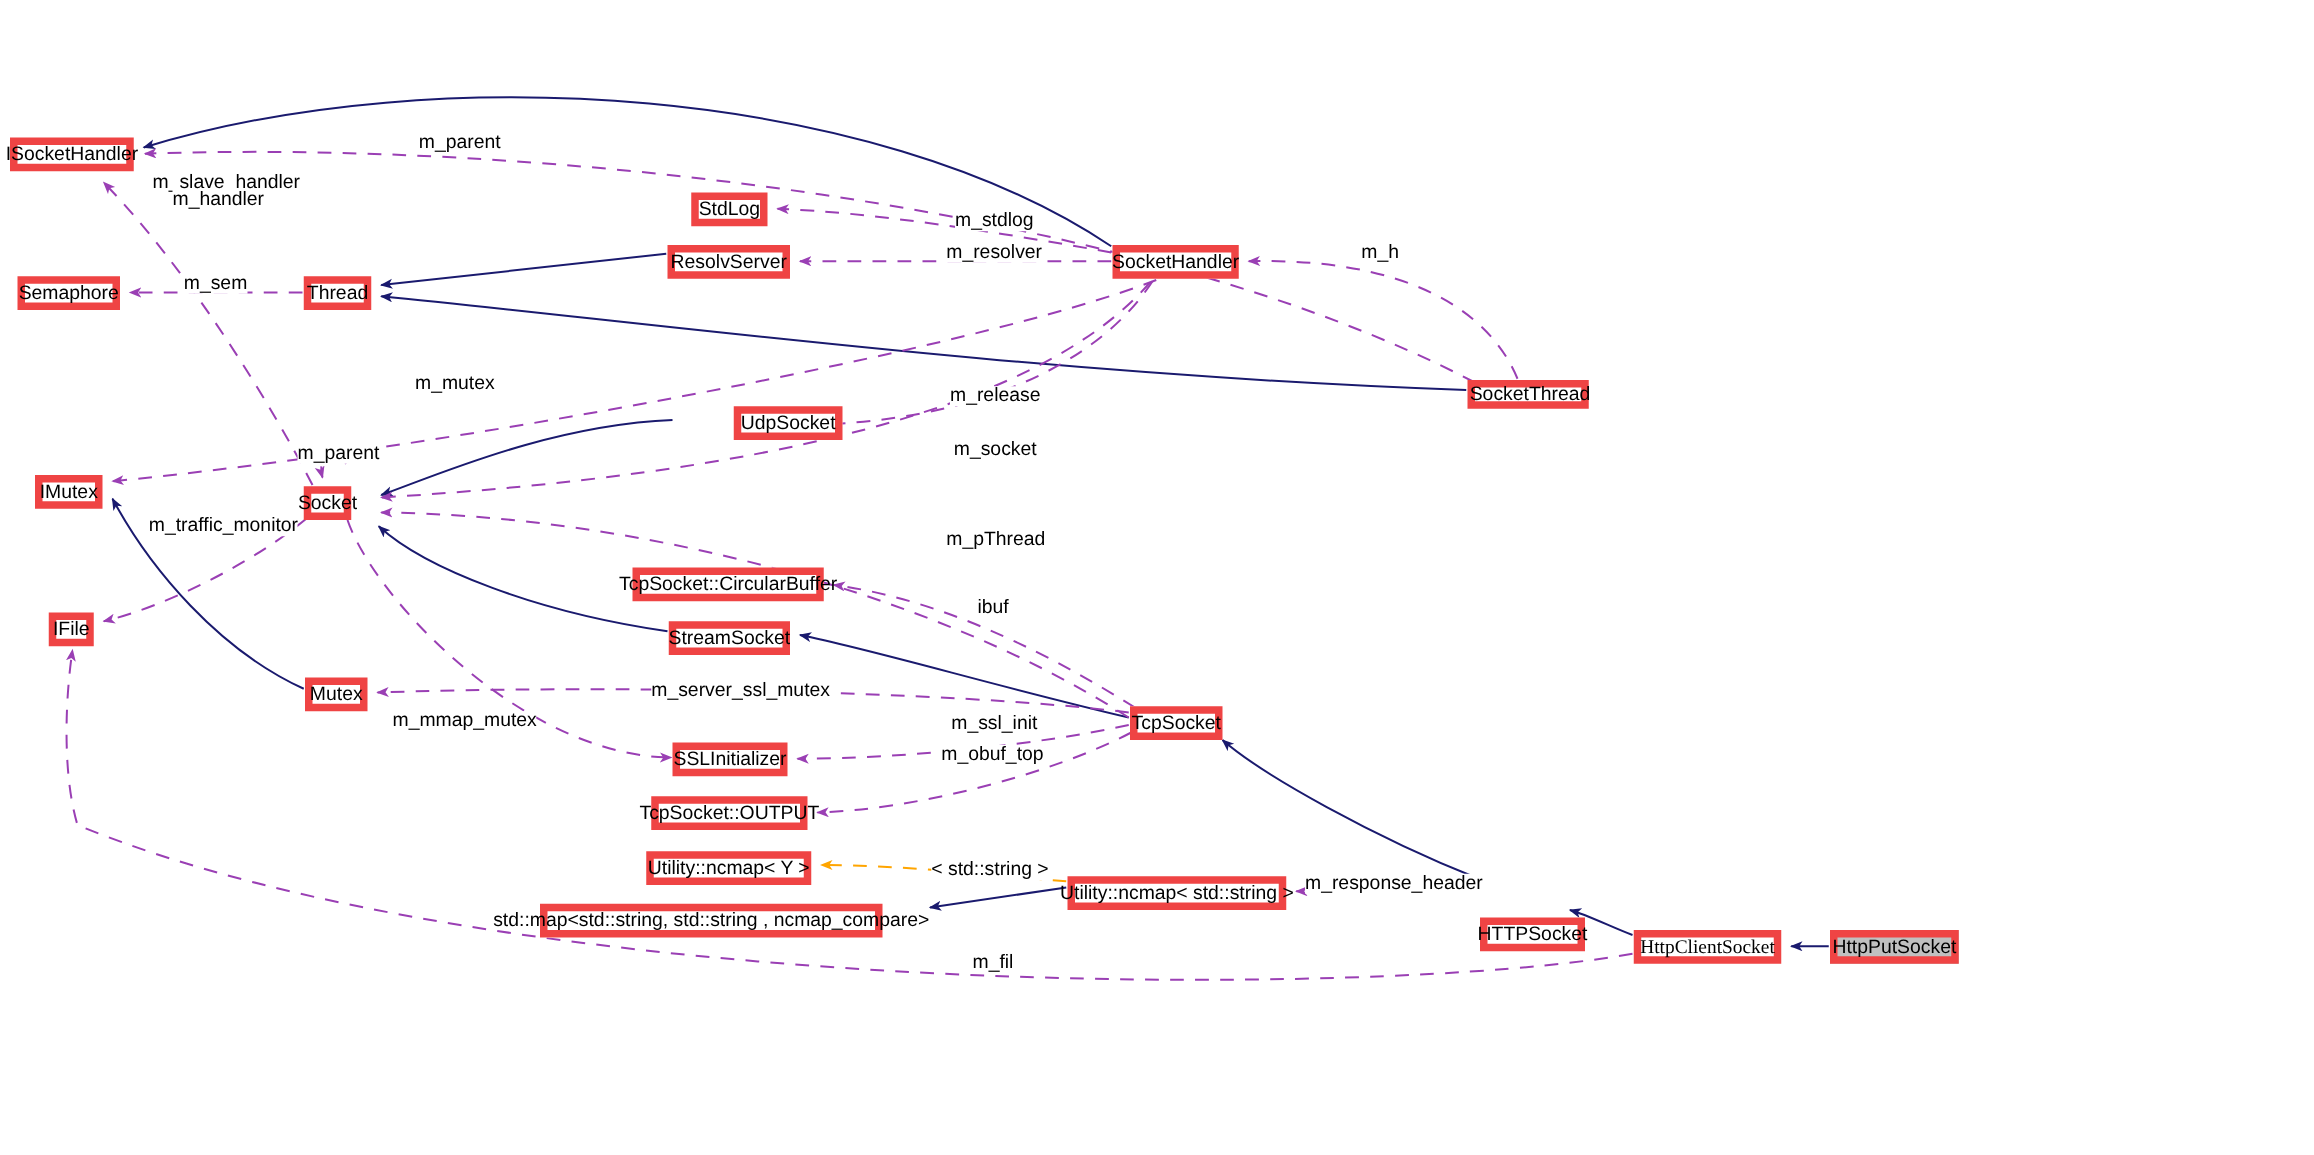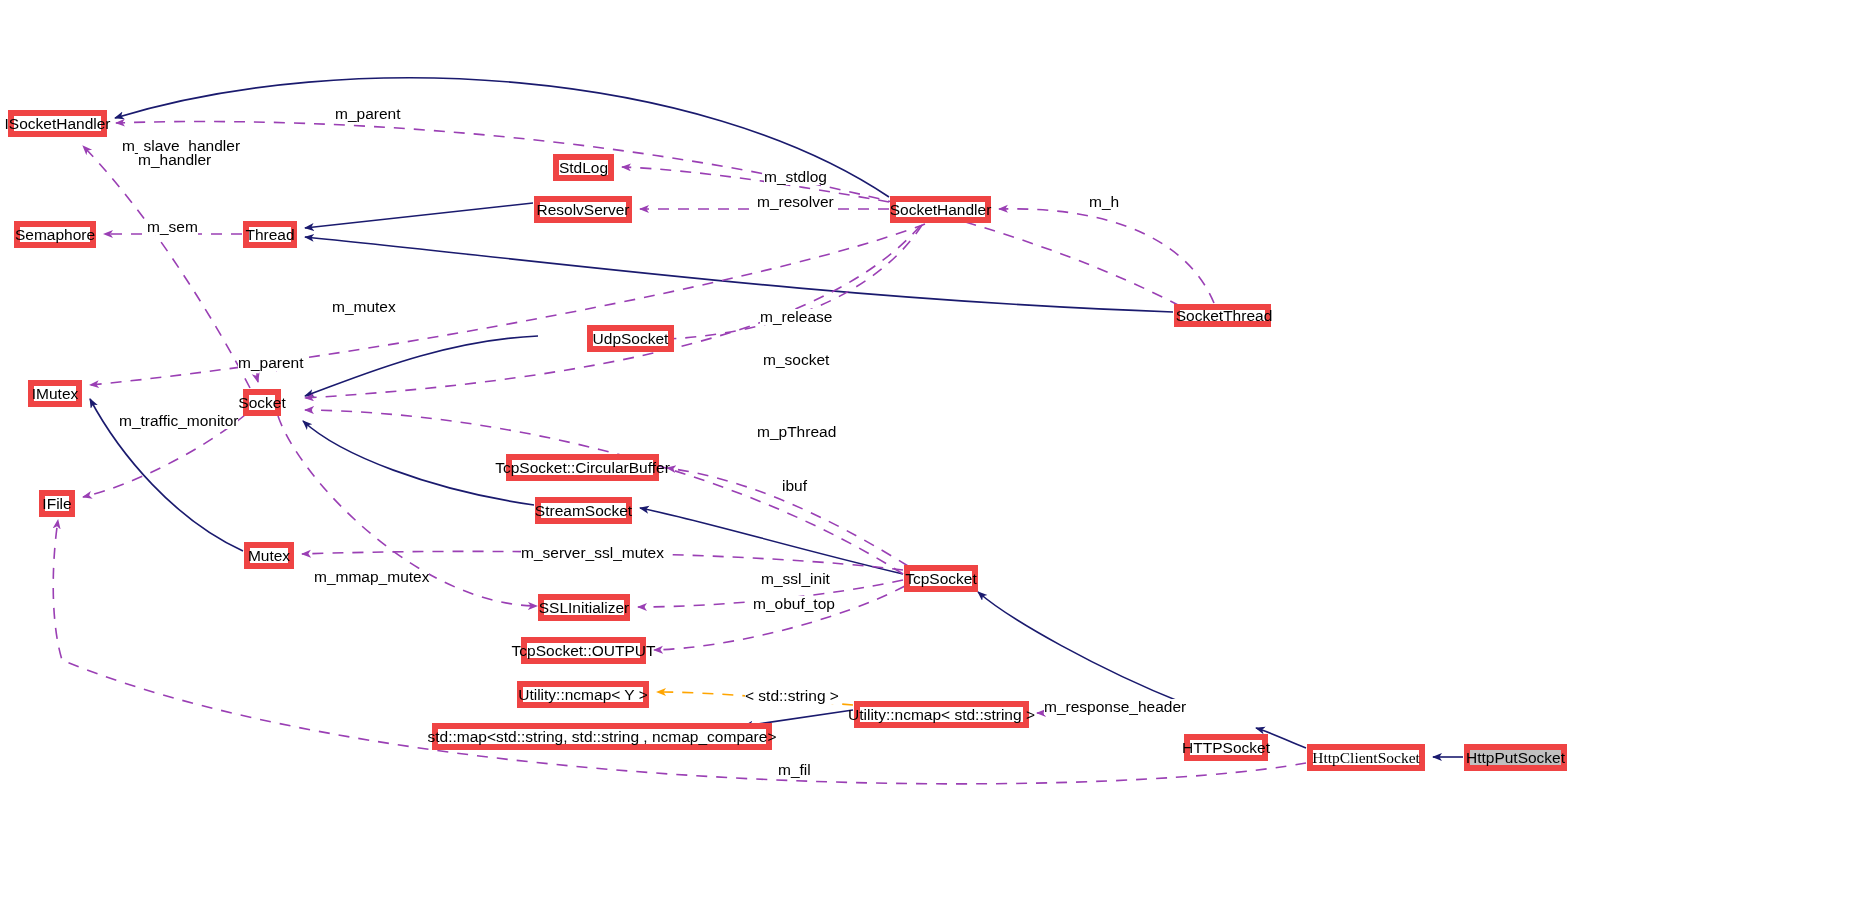--- a/index.html
+++ b/index.html
@@ -194,21 +194,21 @@
     </div>
   <div class="node" style="left:517px; top:681px; width:132px; height:27px;">
       <span>Utility::ncmap&lt; Y &gt;</span>
     </div>
   <div class="node" style="left:854px; top:701px; width:175px; height:27px;">
       <span>Utility::ncmap&lt; std::string &gt;</span>
     </div>
   <div class="node" style="left:1184px; top:734px; width:84px; height:27px;">
       <span>HTTPSocket</span>
     </div>
-  <div class="node" style="left:432px; top:723px; width:340px; height:27px;">
+  <div class="node" style="left:432px; top:723px; width:274px; height:27px;">
       <span>std::map&lt;std::string, std::string , ncmap_compare&gt;</span>
     </div>
   <div class="node" style="left:1307px; top:744px; width:118px; height:27px;font-family:Liberation Serif, serif;">
       <span>HttpClientSocket</span>
     </div>
   <div class="node highlight" style="left:1464px; top:744px; width:103px; height:27px;">
       <span>HttpPutSocket</span>
     </div>
 
   <div class="edge-label" style="left:335px; top:106px;">m_parent</div>

